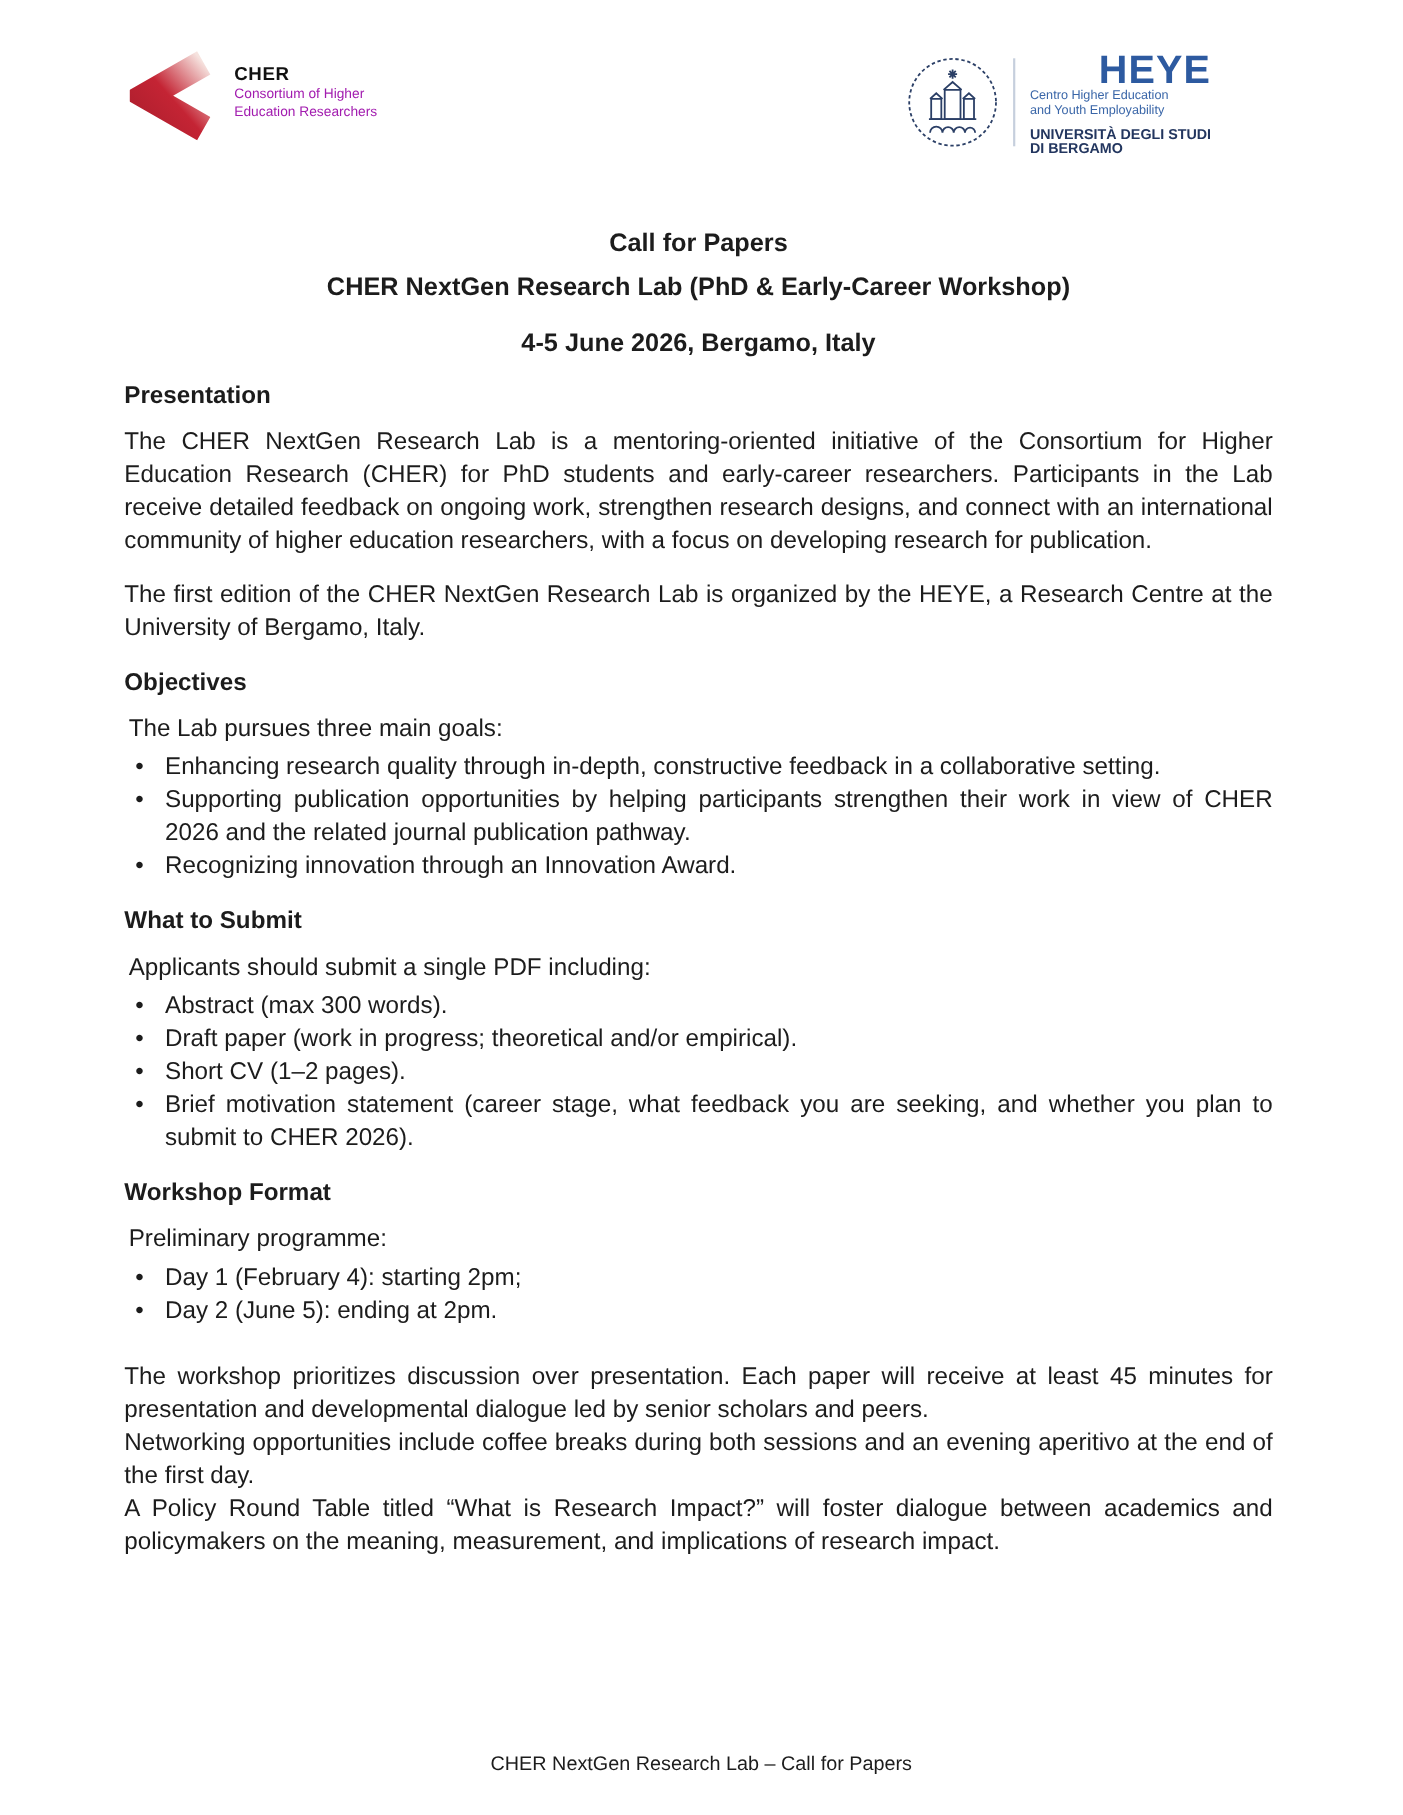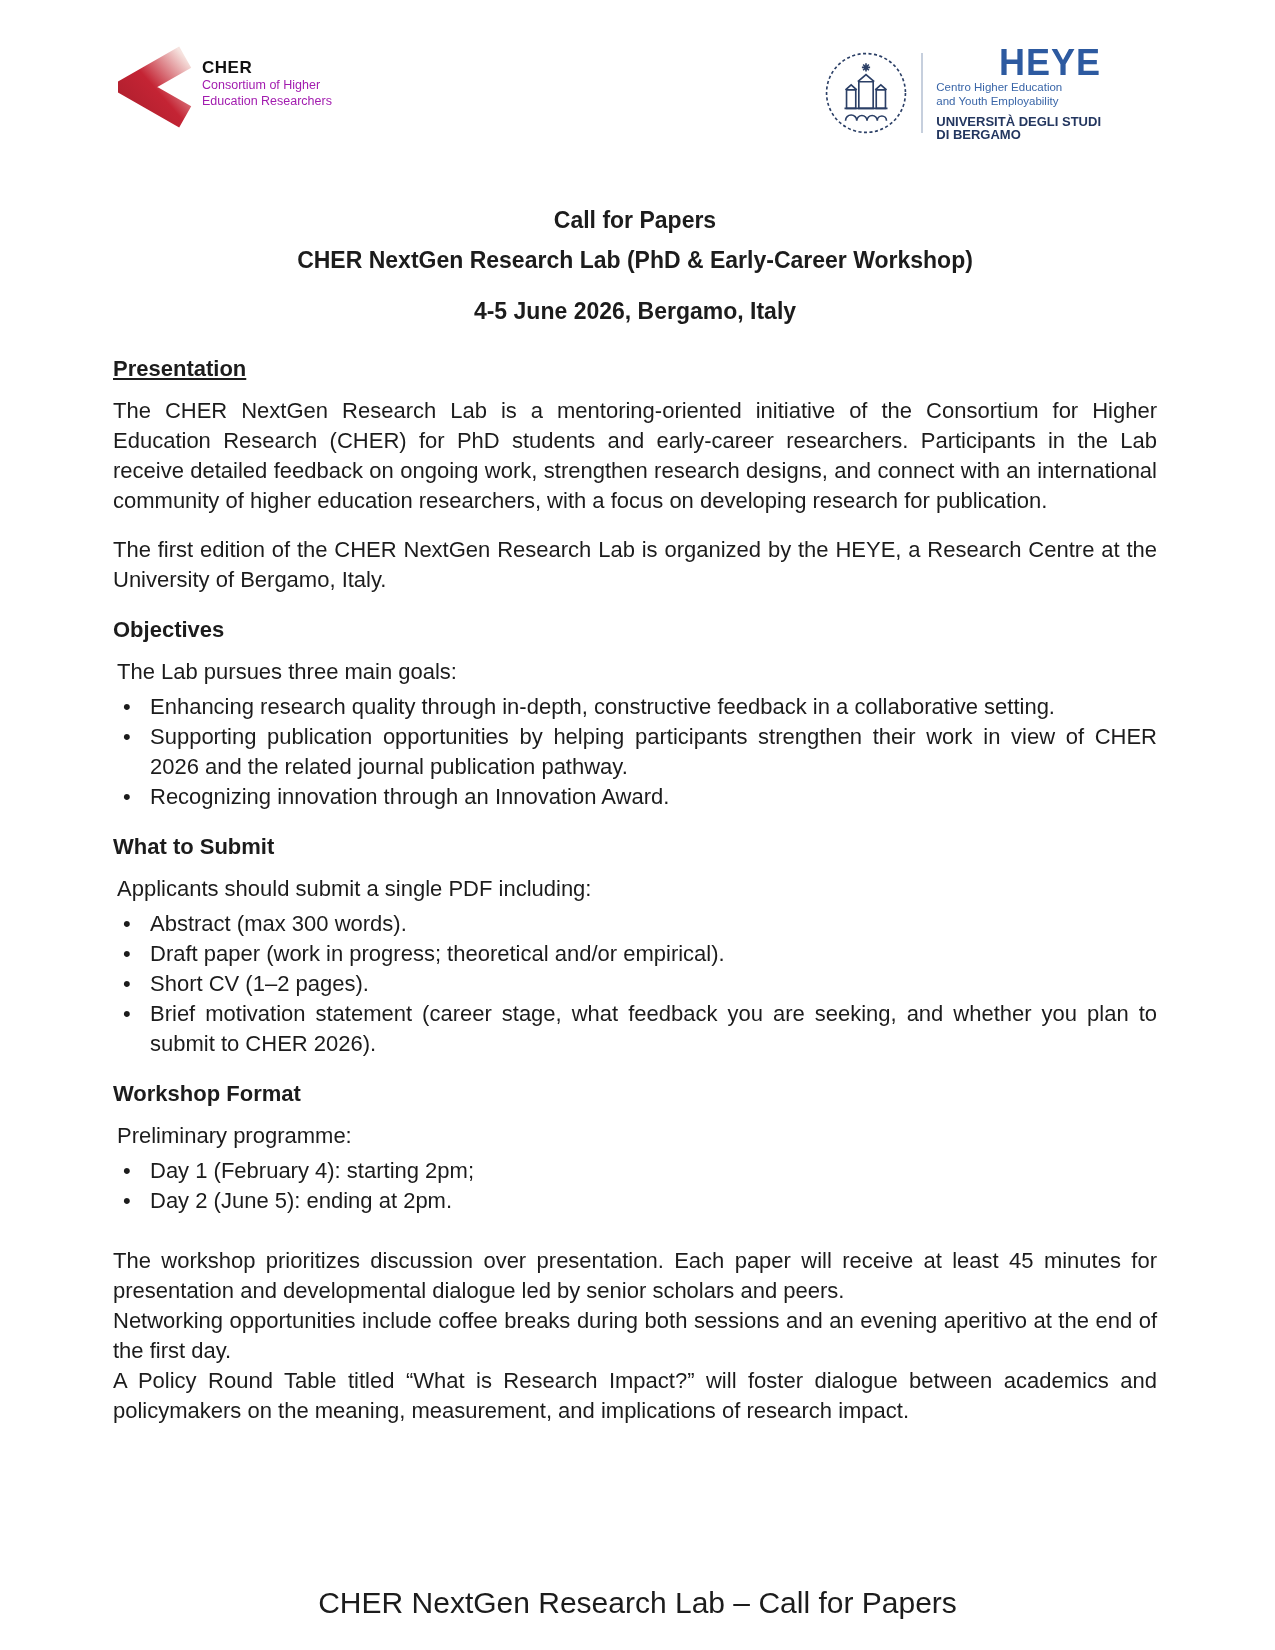--- a/index.html
+++ b/index.html
@@ -4,50 +4,50 @@
 <style>
   html,body{margin:0;padding:0;background:#ffffff;}
   .page{
     width:1275px;height:1650px;background:#ffffff;position:relative;overflow:hidden;
     box-sizing:border-box;padding:45px 118px 0 113px;
     font-family:"Liberation Sans","DejaVu Sans",sans-serif;
     font-size:22px;line-height:30px;color:#1c1c1c;
   }
   
   .header{display:flex;justify-content:space-between;align-items:flex-start;height:84px;}
-  .cher-logo{display:flex;margin-left:5px;}
+  .cher-logo{display:flex;gap:11px;margin-left:5px;}
   .cher-mark{width:84px;height:84px;flex:none;}
   .cher-text{padding-top:13px;}
   .cher-name{font-weight:bold;font-size:17px;line-height:19px;letter-spacing:.5px;color:#111;}
   .cher-sub{font-size:12.5px;line-height:16px;color:#a21caf;}
   .heye-logo{display:flex;align-items:center;gap:13px;margin-right:56px;}
   .seal{width:84px;height:84px;flex:none;}
   .heye-divider{width:2px;height:80px;background:#c6cfdd;flex:none;}
   .heye-name{font-size:36px;font-weight:bold;letter-spacing:1px;line-height:36px;color:#2d5aa0;text-align:right;}
   .heye-sub{font-size:11.5px;line-height:13.5px;color:#3a66a8;}
   .heye-uni{font-size:13px;line-height:13px;font-weight:bold;color:#23365f;}
   .uni-gap{margin-top:7px;}
   
   .doc-title{text-align:center;font-weight:bold;font-size:23px;line-height:24px;}
   .t1{margin-top:79px;margin-bottom:16px;}
   .t2{margin-bottom:27px;}
   .t3{margin-bottom:0;}
   
   .section-heading{font-weight:bold;margin:20px 0 12px;}
-  .sh-first{margin-top:31px;text-decoration:underline;}
+  .sh-first{margin-top:21px;}
   p.body{margin:0 0 19px;text-align:justify;}
   p.intro{margin:0 4px 5px;text-align:left;}
   .bullet-list{margin:0 0 20px;}
   .bullet-row{display:flex;}
   .bullet-marker{flex:none;width:37px;padding-left:10px;box-sizing:border-box;}
   .bullet-text{flex:1;text-align:justify;}
   .para-block{margin-top:30px;}
   .para-block p{margin:0;text-align:justify;}
   
-  .footer{position:absolute;left:0;right:0;top:1588px;text-align:center;font-size:30px;color:#1c1c1c;}
+  .footer{position:absolute;left:0;right:0;top:1588px;text-align:center;font-size:18px;color:#1c1c1c;}
 </style>
 </head>
 <body>
 
 <div class="page">
 
   <div class="header">
 
     <div class="cher-logo">
       <svg class="cher-mark" viewBox="0 0 90 90">

